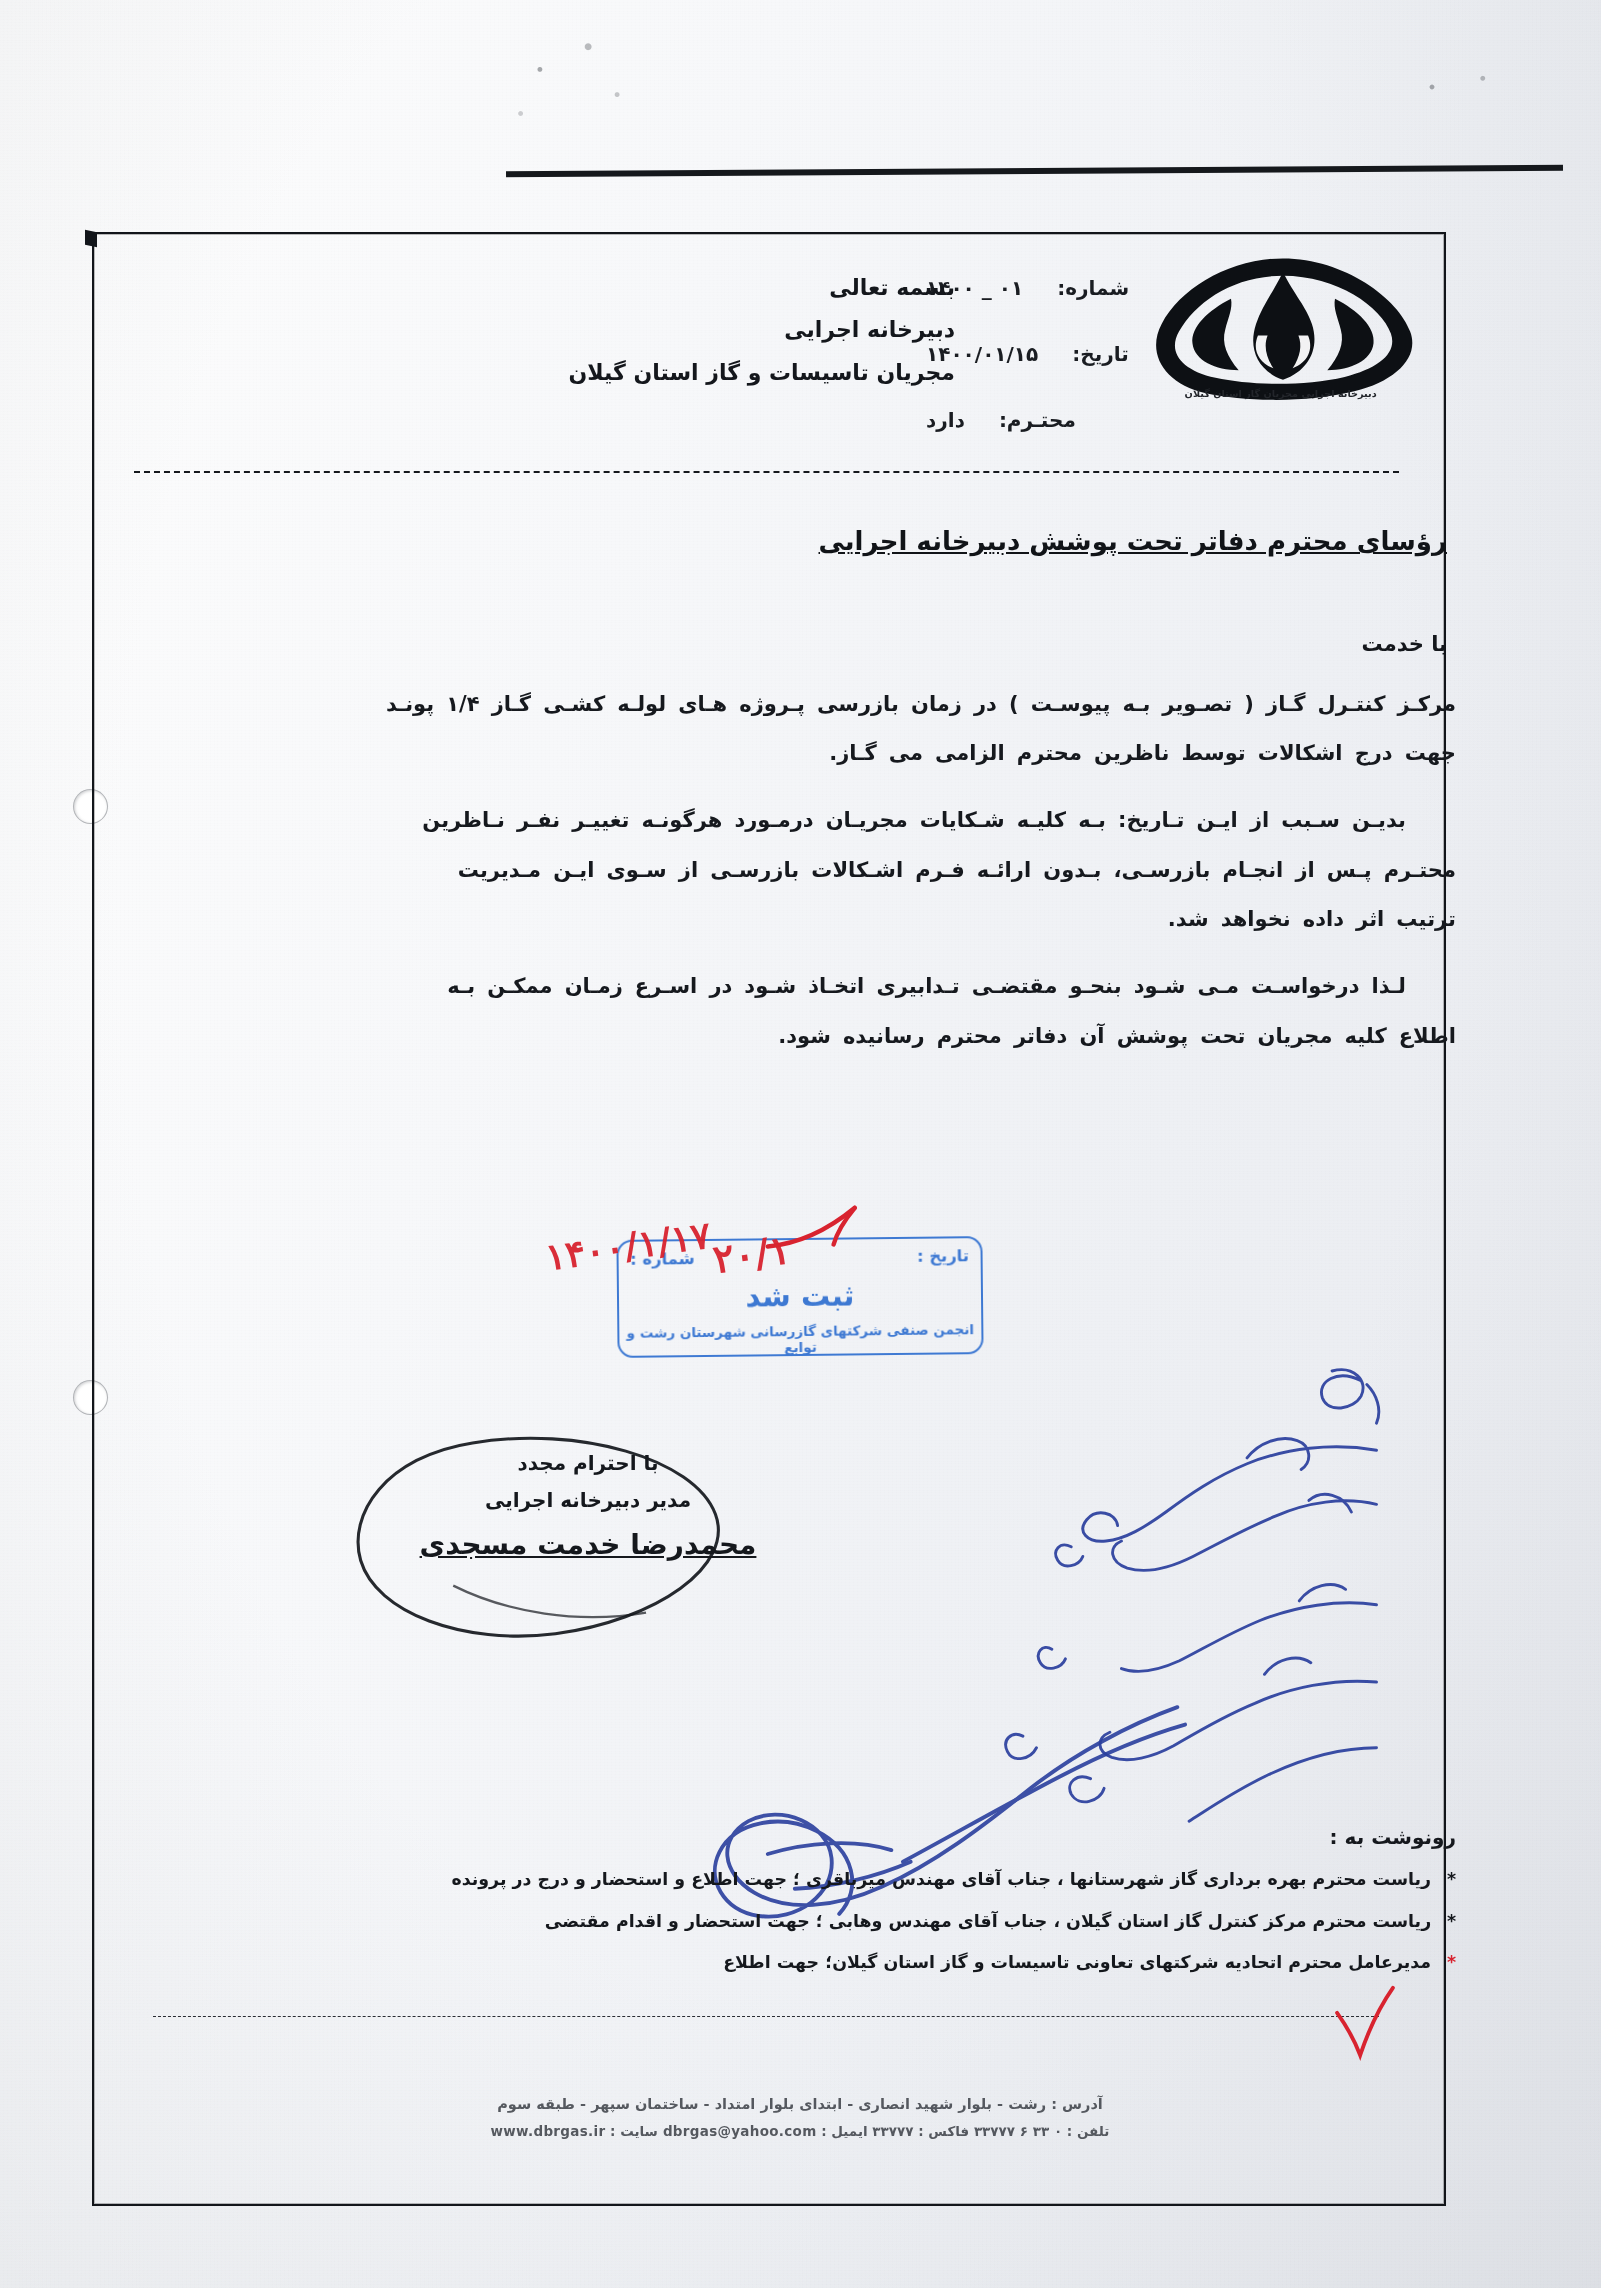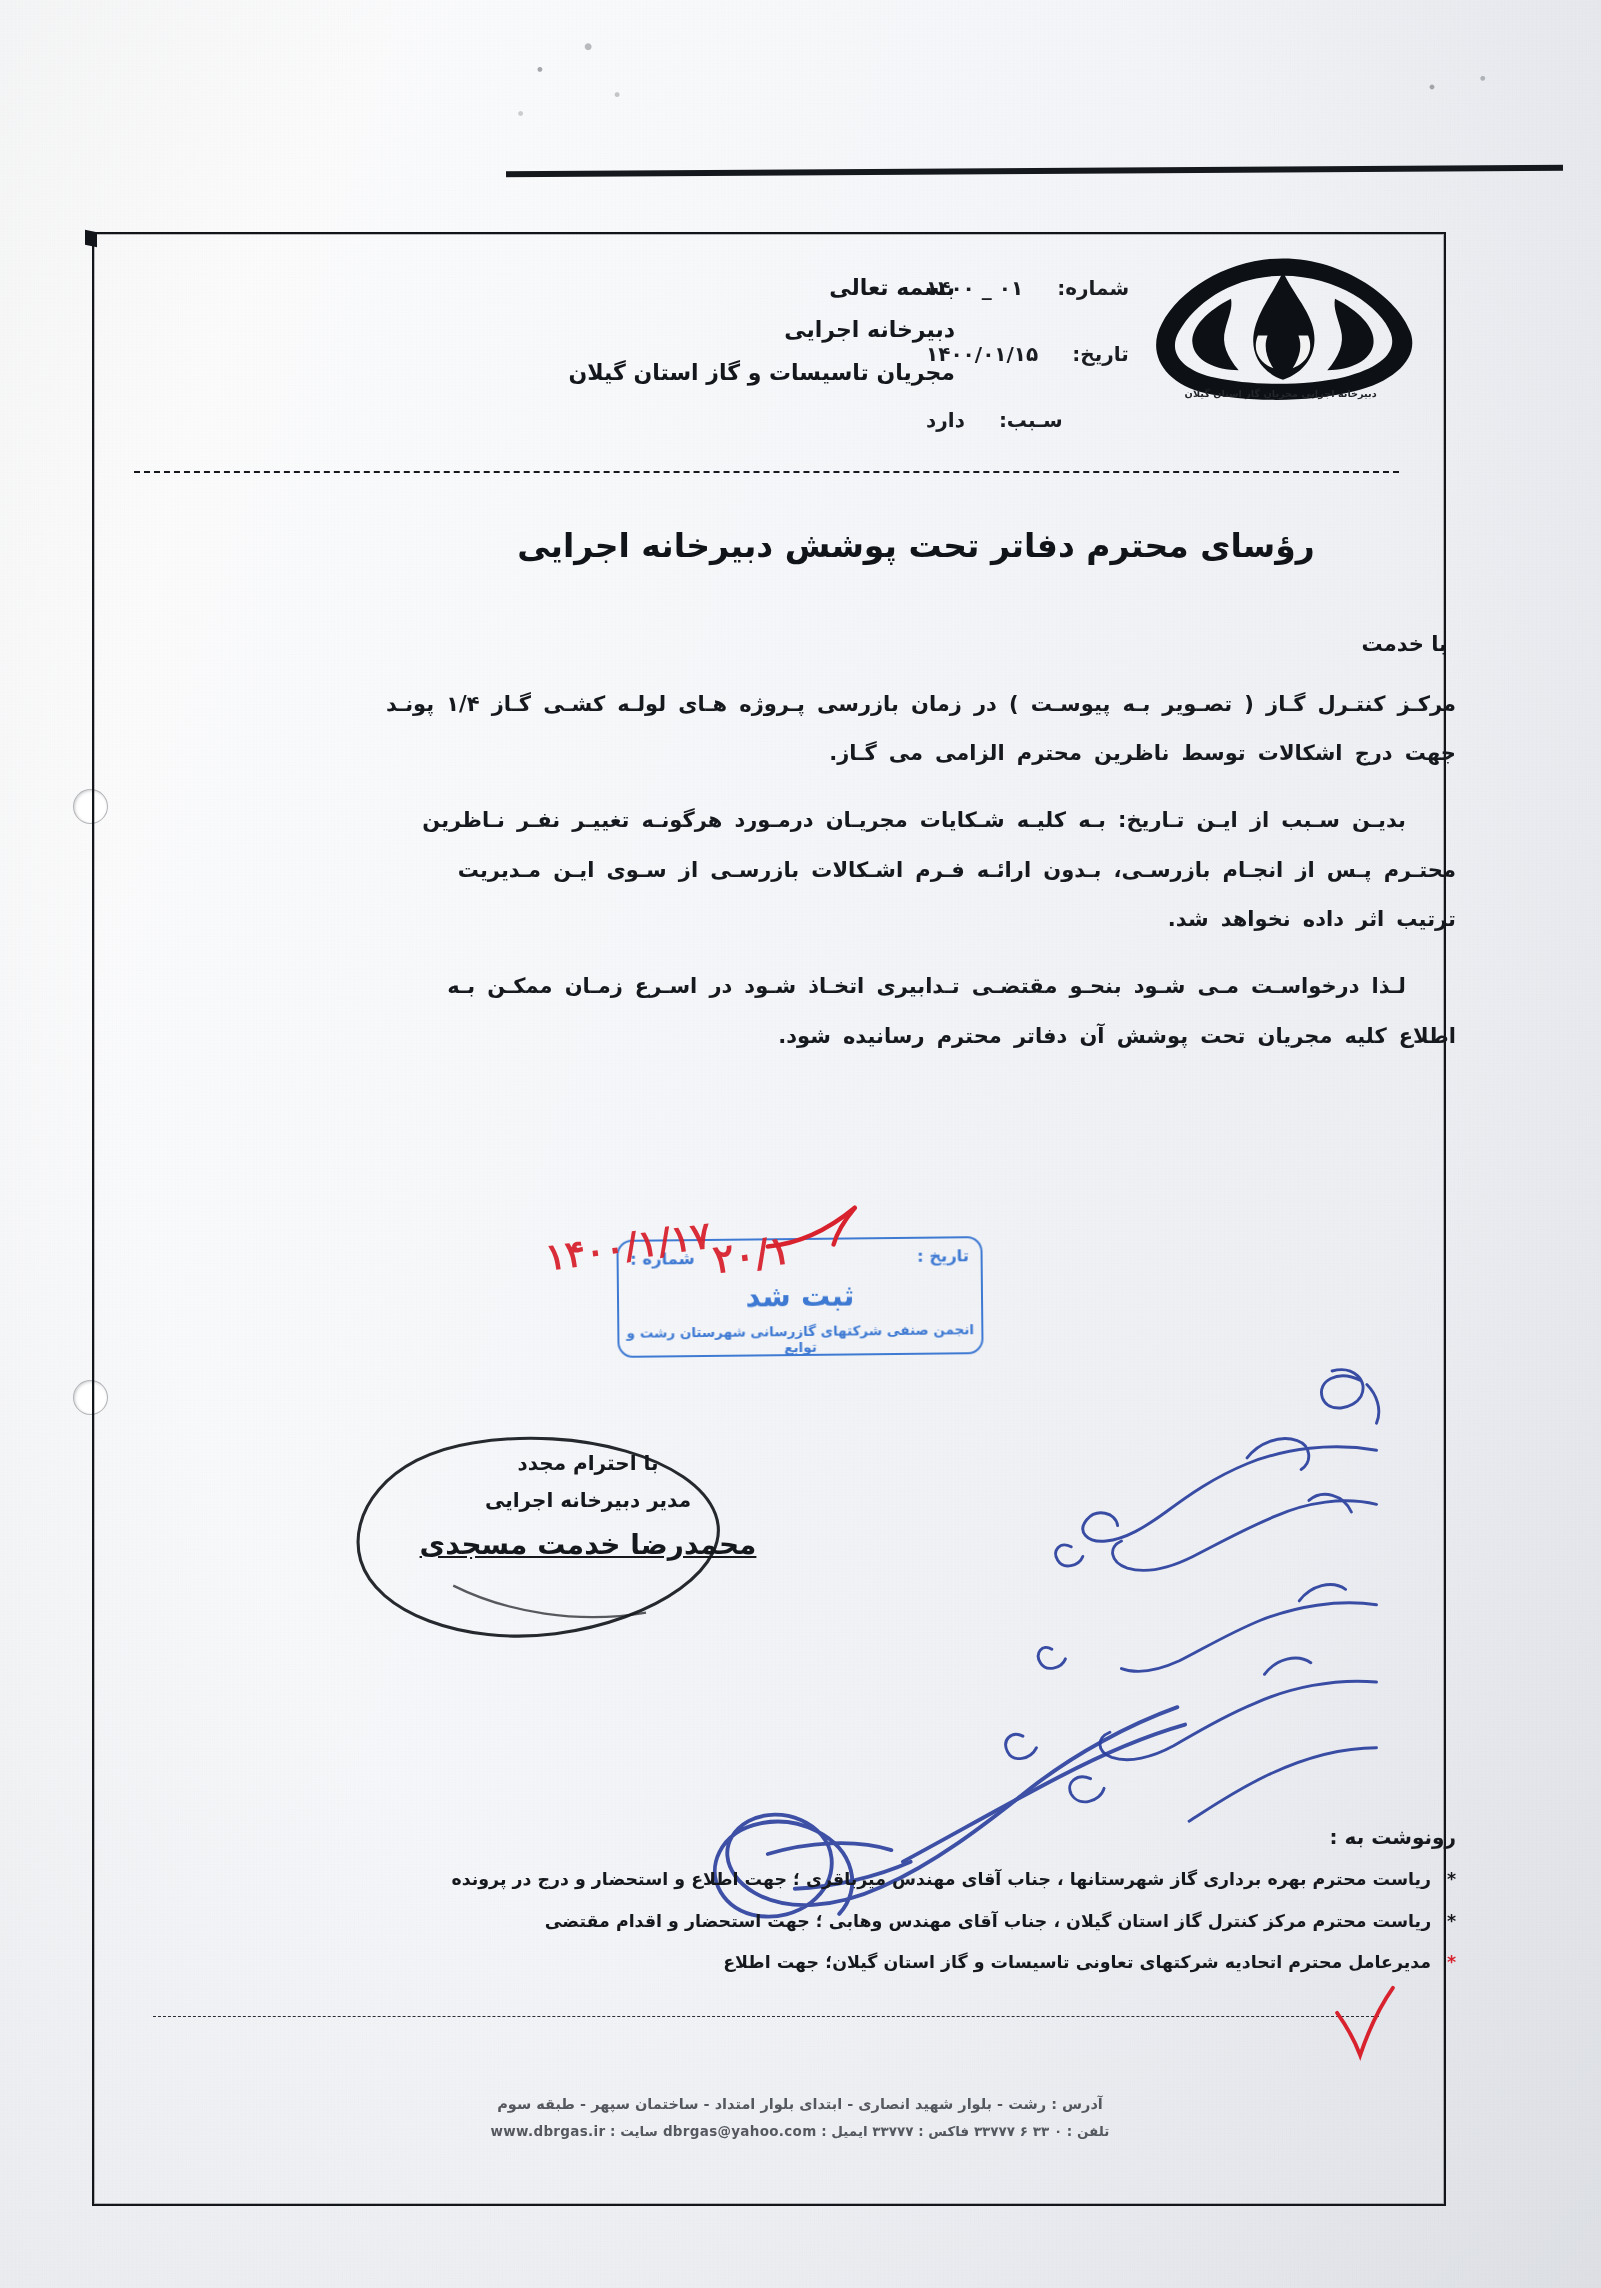--- a/index.html
+++ b/index.html
@@ -114,23 +114,24 @@
   
   .sep{
     position:absolute;left:135px;top:471px;width:1265px;height:0;
     border-top:2.9px dashed #15181d;
   }
   .sep.bottom{top:2016px;border-top:1.9px dashed #2a2d33;width:1226px;left:154px;}
 
   
   .addressee{
     position:absolute;right:154px;top:526px;width:1062px;
-    text-align:center;direction:rtl;
-    font-size:33px;font-weight:700;color:#111418;
+    text-align:right;direction:rtl;
+    font-size:26px;font-weight:700;color:#111418;
     letter-spacing:0.4px;
+    text-decoration:underline;
   }
 
   .salam{
     position:absolute;right:154px;top:632px;
     font-size:21px;font-weight:700;color:#14171c;
   }
 
   
   .body{
     position:absolute;right:145px;top:687px;width:1144px;
@@ -262,21 +263,21 @@
     <div class="hdr-left">
       <div class="field">
         <span class="lbl">شماره:</span>
         <span class="val">۰۱ _ ۱۴۰۰</span>
       </div>
       <div class="field">
         <span class="lbl">تاریخ:</span>
         <span class="val">۱۴۰۰/۰۱/۱۵</span>
       </div>
       <div class="field">
-        <span class="lbl">سـبب:</span>
+        <span class="lbl">محتـرم:</span>
         <span class="val">دارد</span>
       </div>
     </div>
 
     <div class="hdr-center">
       <div>بسمه تعالی</div>
       <div>دبیرخانه اجرایی</div>
       <div>مجریان تاسیسات و گاز استان گیلان</div>
     </div>
 

